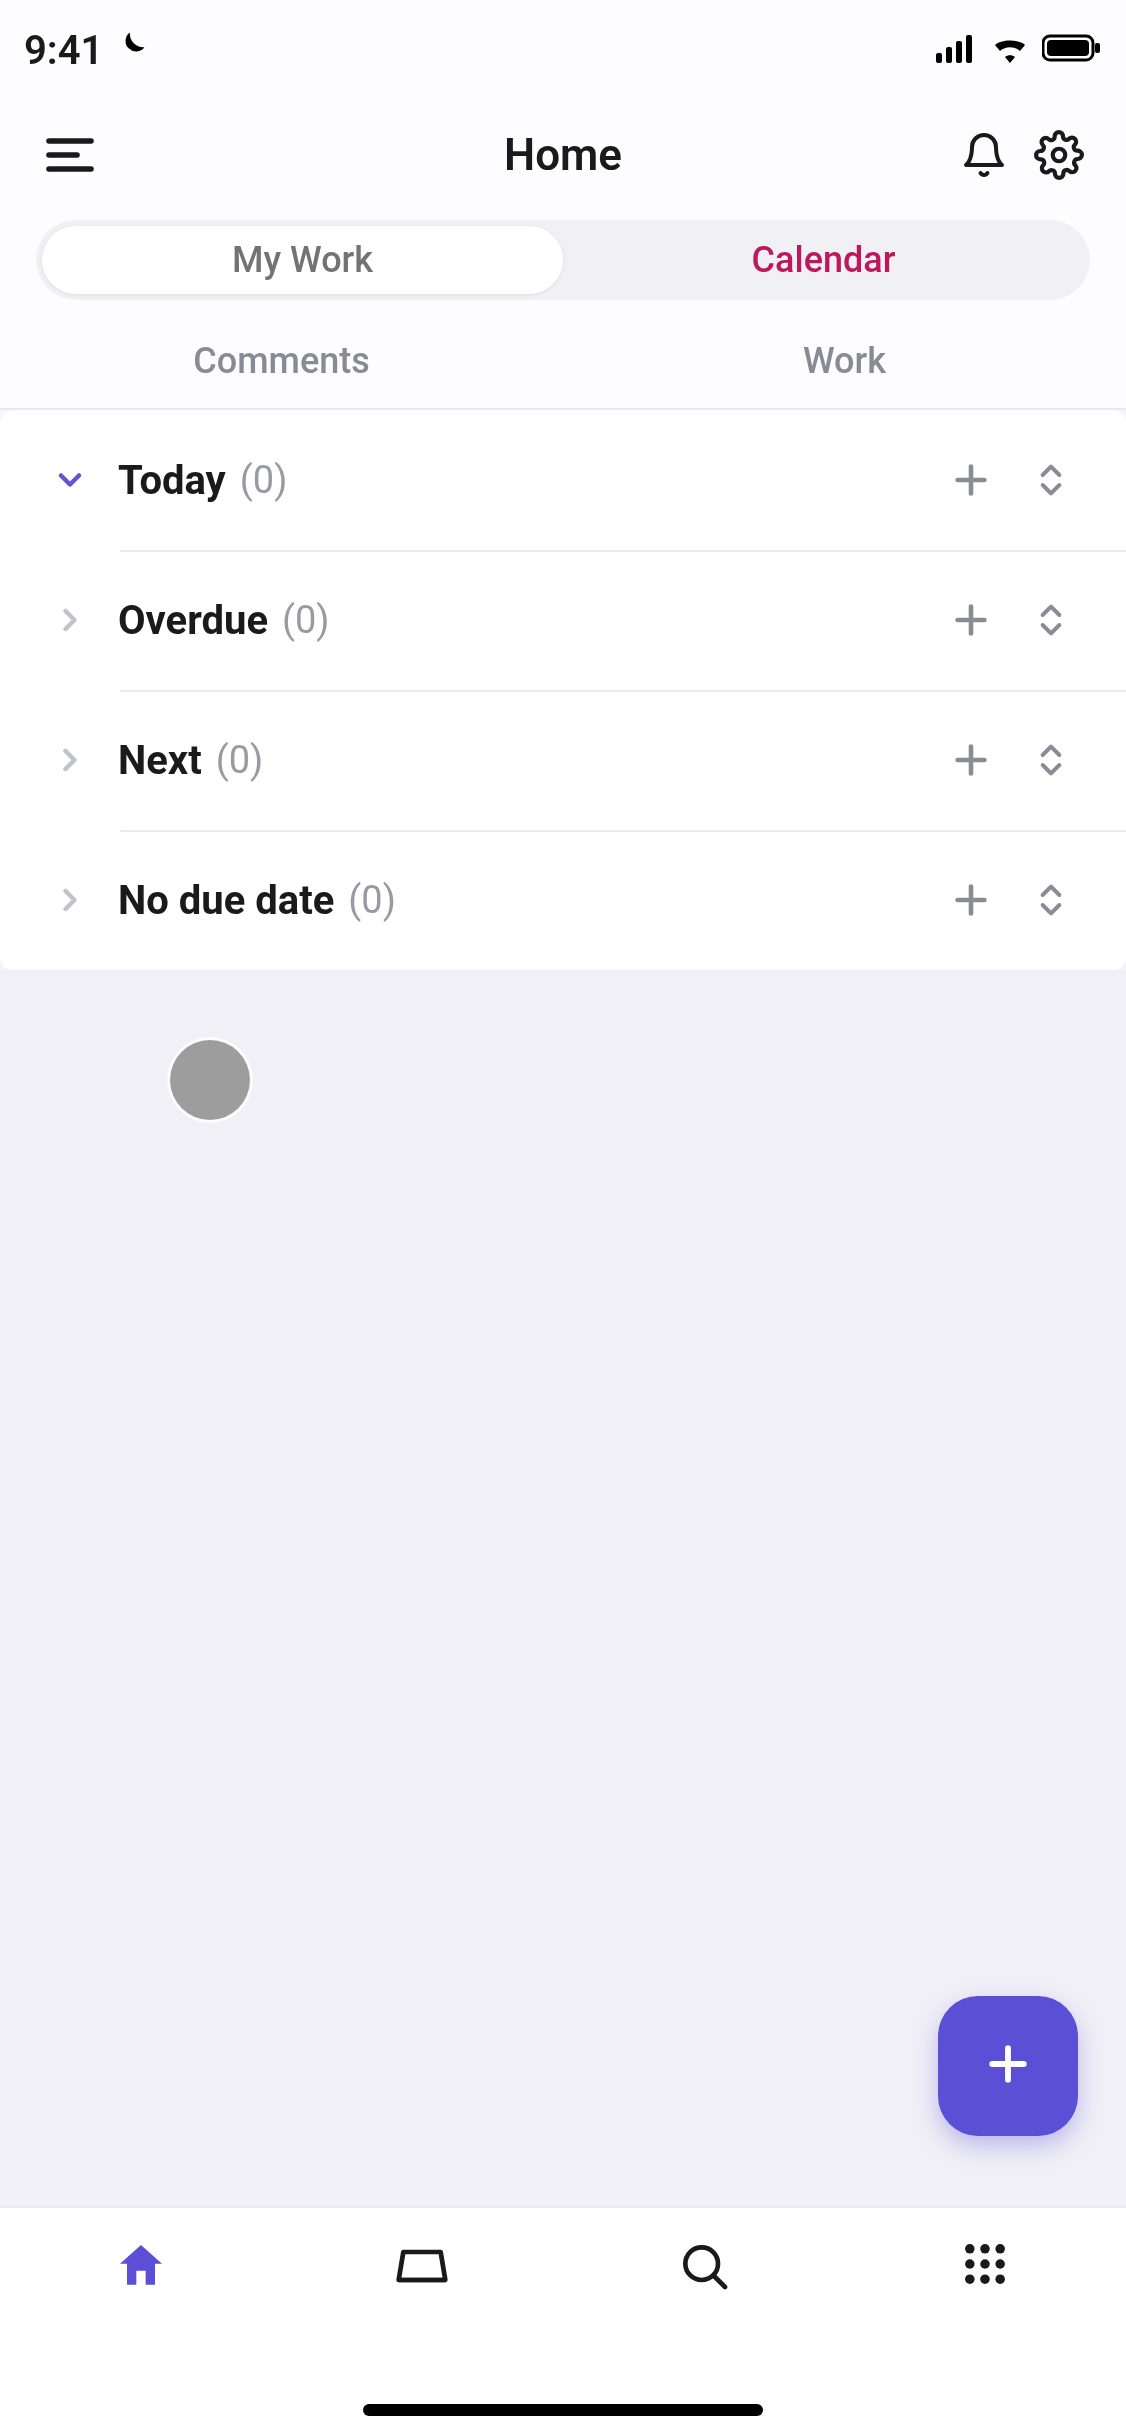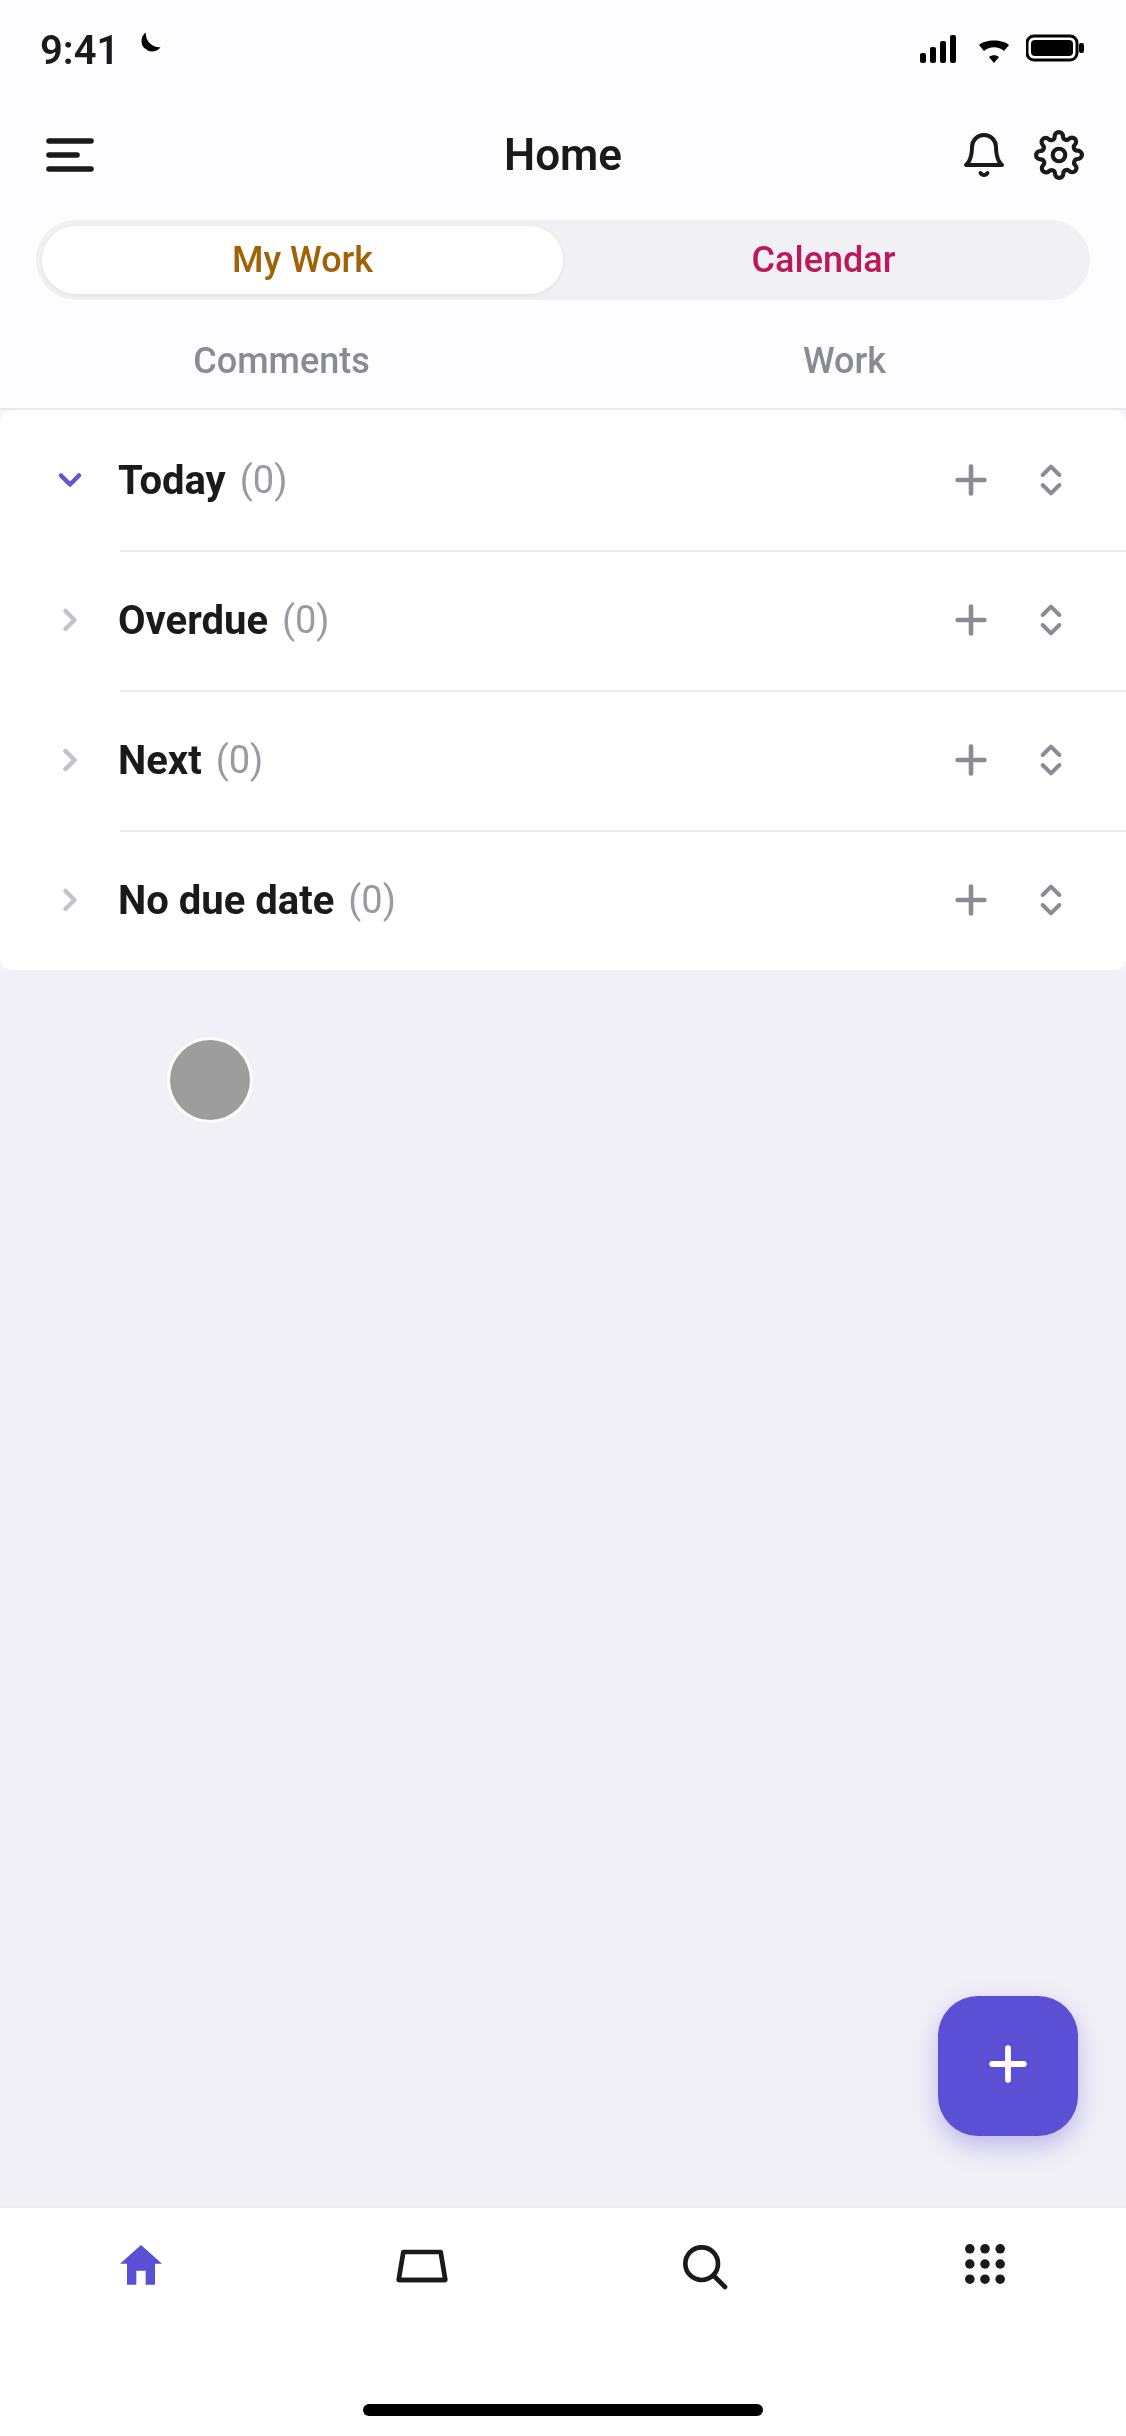--- a/index.html
+++ b/index.html
@@ -11,21 +11,21 @@
     color: #1a1a1a;
     overflow: hidden;
     position: relative;
   }
   
   .status-bar {
     height: 100px;
     display: flex;
     align-items: center;
     justify-content: space-between;
-    padding: 0 40px;
+    padding: 0 24px;
     background: #fdfcff;
   }
   .status-left {
     display: flex;
     align-items: center;
     gap: 10px;
     font-size: 40px;
     font-weight: 600;
   }
   .status-right {
@@ -75,21 +75,21 @@
     border-radius: 34px;
     display: flex;
     align-items: center;
     justify-content: center;
     font-size: 36px;
     font-weight: 500;
     color: #be185d;
   }
   .seg-item.active {
     background: #ffffff;
-    color: #a16207;
+    color: #737373;
     box-shadow: 0 1px 4px rgba(0,0,0,0.08);
   }
 
   
   .tabs {
     display: flex;
     background: #fdfcff;
     height: 100px;
     align-items: flex-end;
     border-bottom: 2px solid #e9e8ef;

